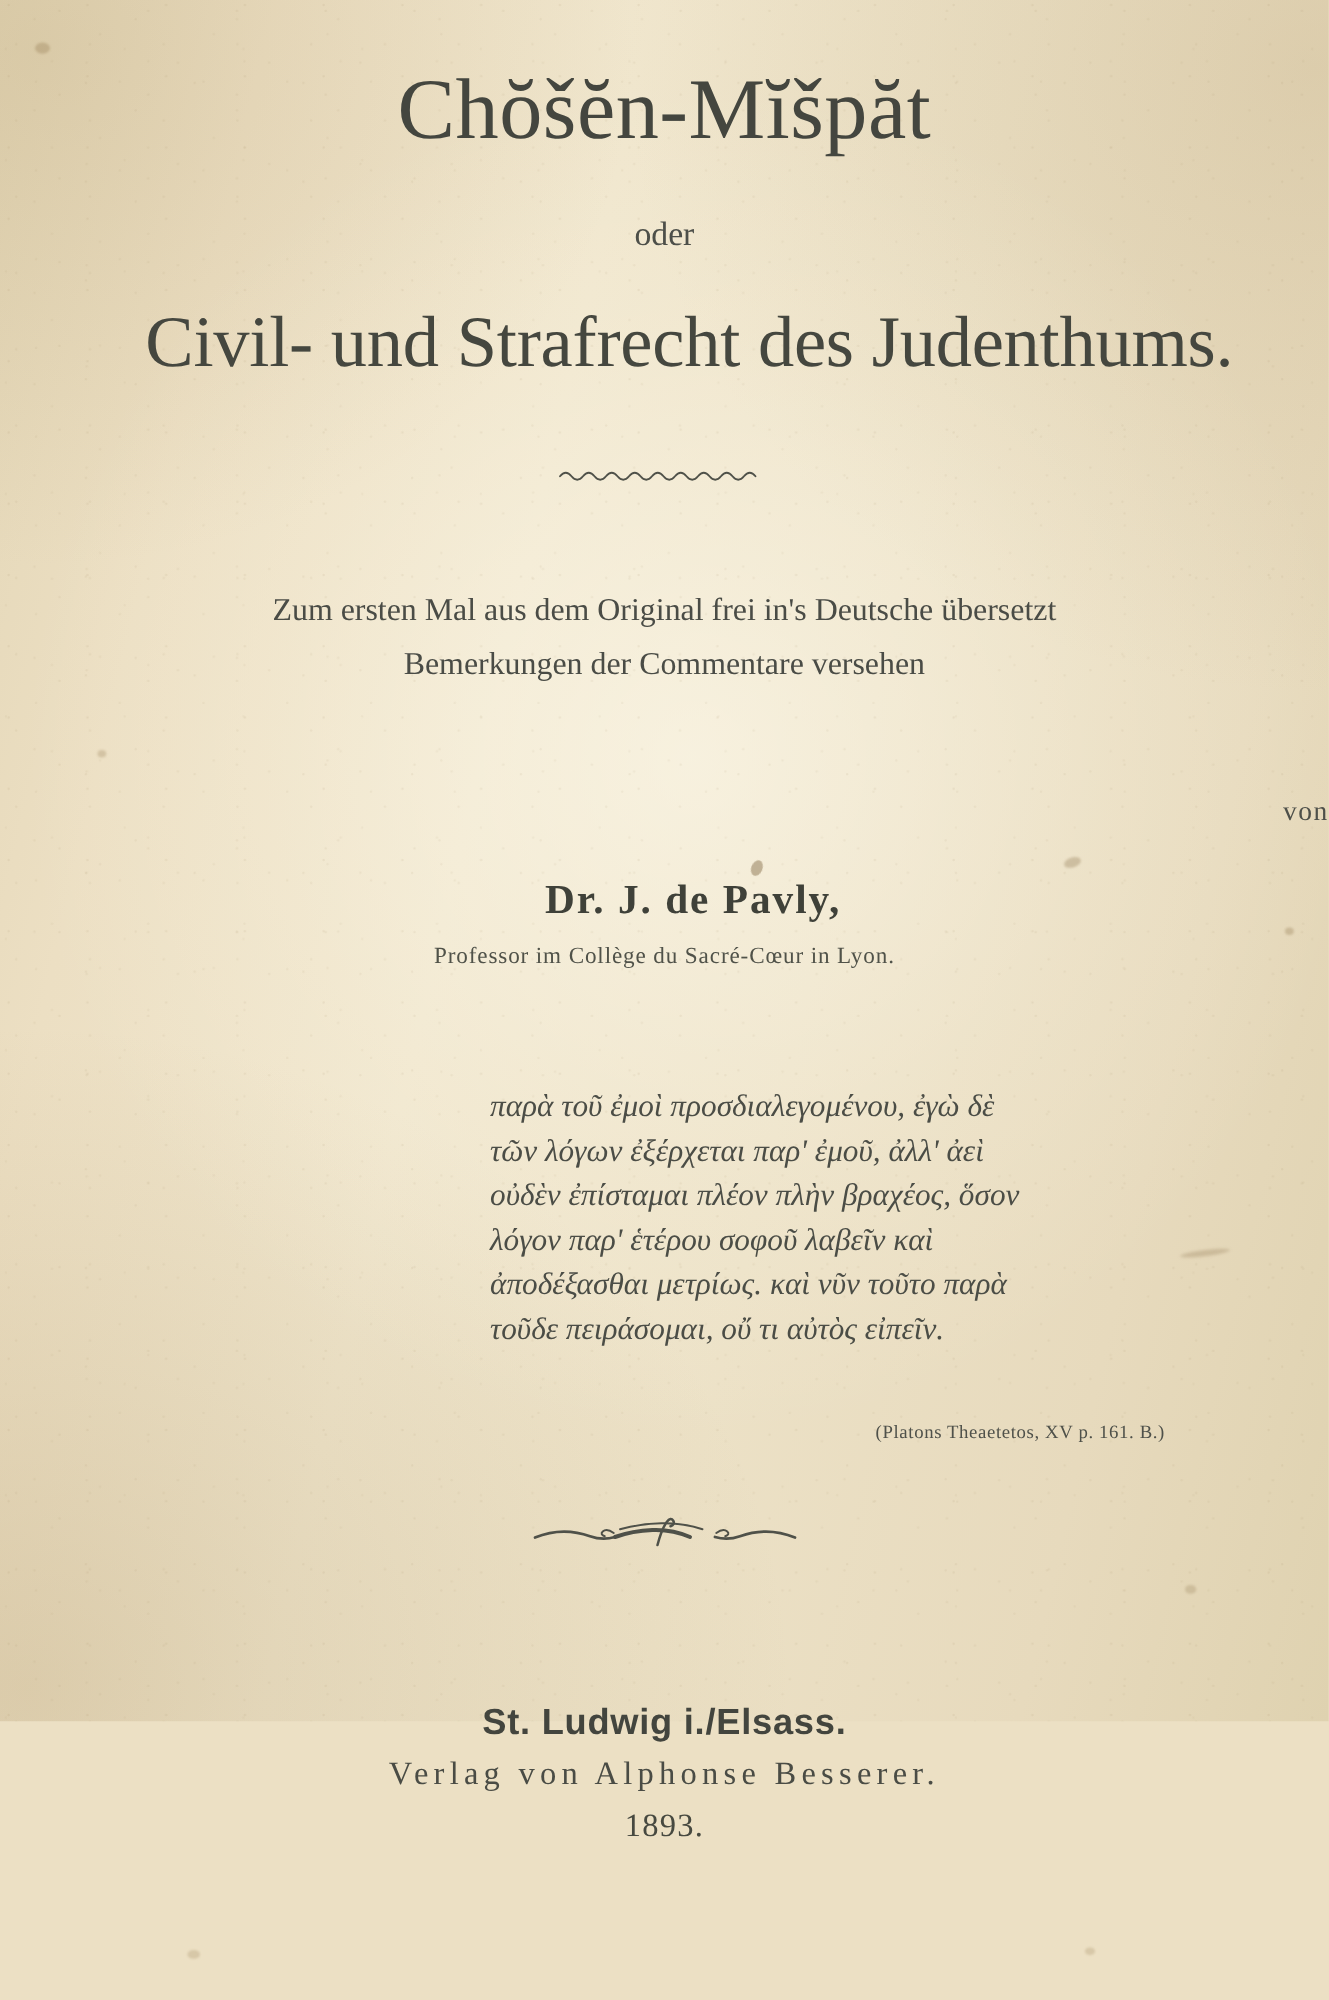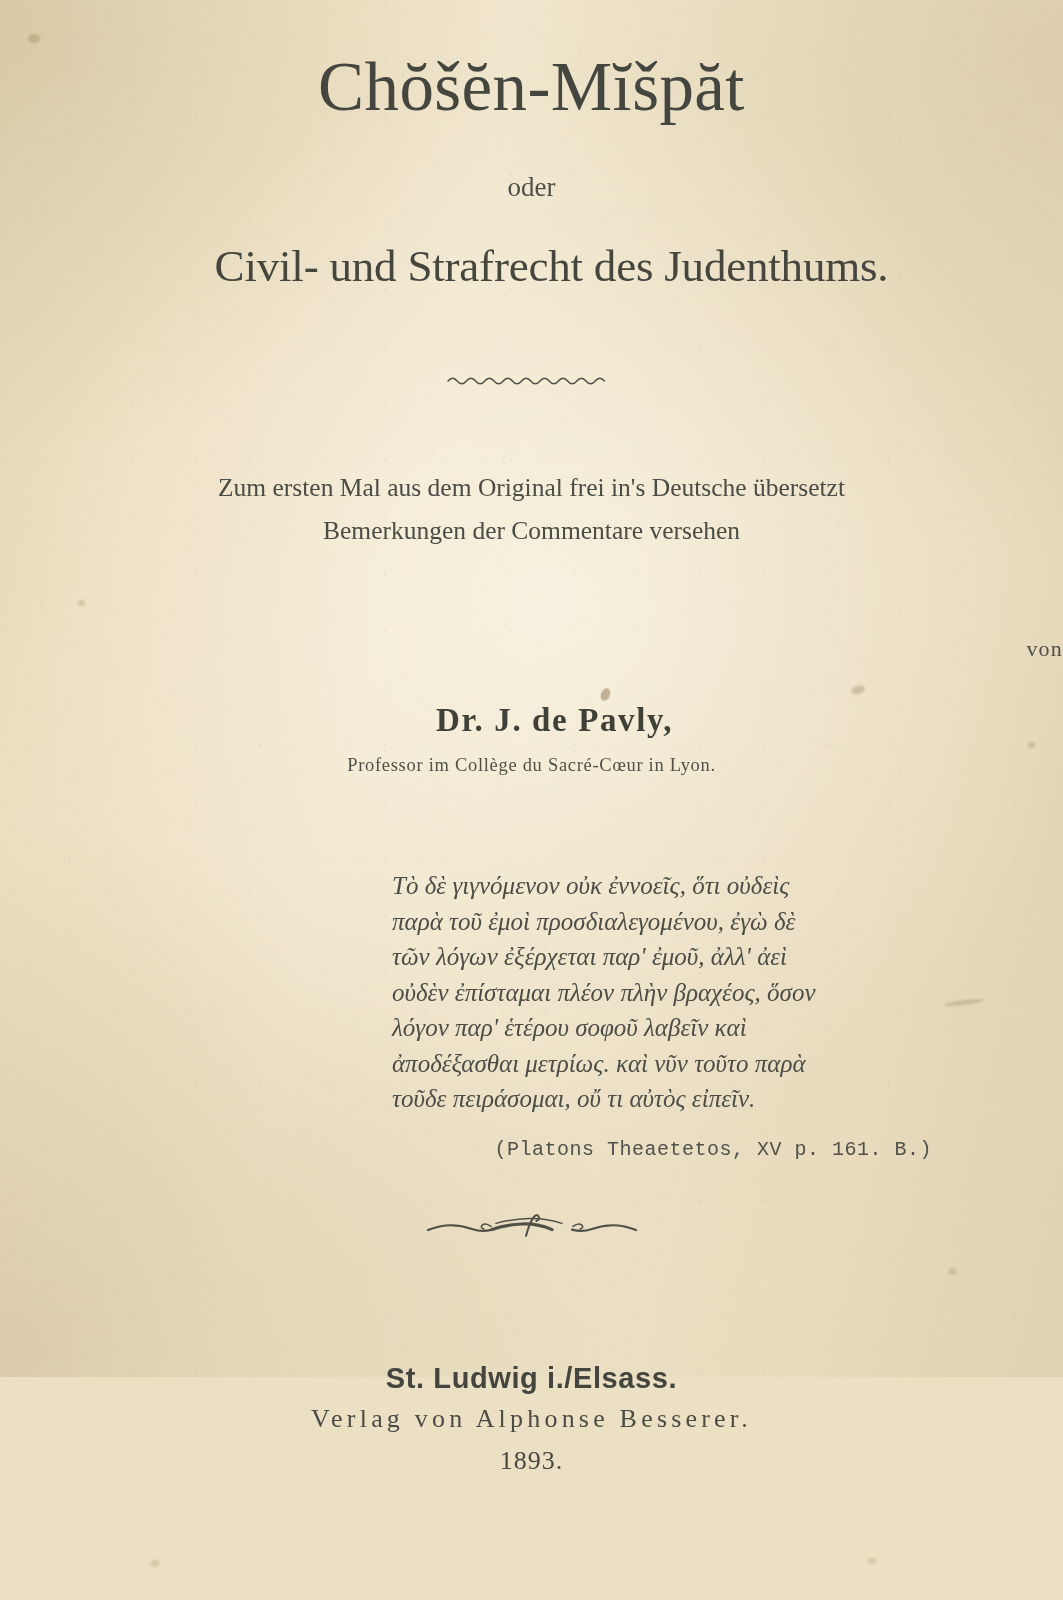--- a/index.html
+++ b/index.html
@@ -79,21 +79,21 @@
     right: 0;
     font-size: 27px;
     color: #4d4f49;
   }
 
   #subtitle {
     position: absolute;
     top: 240px;
     left: 12px;
     right: 0;
-    font-size: 45px;
+    font-size: 58px;
     letter-spacing: -0.2px;
     color: #45473f;
     white-space: nowrap;
     margin-left: 28px;
   }
 
   
   #wave-rule {
     position: absolute;
     top: 372px;
@@ -170,24 +170,23 @@
     width: 100%;
   }
   #quote .gline.last::after { display: none; }
 
   #quote-source {
     position: absolute;
     top: 1138px;
     left: 392px;
     width: 540px;
     text-align: right;
-    font-size: 20px;
+    font-size: 15px;
     letter-spacing: 0.5px;
     color: #4f514a;
-    font-family: Liberation Mono, monospace;
   }
 
   
   #flourish {
     position: absolute;
     top: 1206px;
     left: 0;
     right: 0;
     display: flex;
     justify-content: center;
@@ -261,21 +260,20 @@
     <span class="dline">Bemerkungen der Commentare versehen</span>
   </div>
 
   <div class="center" id="von">von</div>
 
   <div class="center" id="author">Dr. J. de Pavly,</div>
 
   <div class="center" id="affiliation">Professor im Collège du Sacré-Cœur in Lyon.</div>
 
   <div id="quote">
-    <span class="gline">Τὸ δὲ γιγνόμενον οὐκ ἐννοεῖς, ὅτι οὐδεὶς</span>
     <span class="gline">παρὰ τοῦ ἐμοὶ προσδιαλεγομένου, ἐγὼ δὲ</span>
     <span class="gline">τῶν λόγων ἐξέρχεται παρ' ἐμοῦ, ἀλλ' ἀεὶ</span>
     <span class="gline">οὐδὲν ἐπίσταμαι πλέον πλὴν βραχέος, ὅσον</span>
     <span class="gline">λόγον παρ' ἑτέρου σοφοῦ λαβεῖν καὶ</span>
     <span class="gline">ἀποδέξασθαι μετρίως. καὶ νῦν τοῦτο παρὰ</span>
     <span class="gline last">τοῦδε πειράσομαι, οὔ τι αὐτὸς εἰπεῖν.</span>
   </div>
 
   <div id="quote-source">(Platons Theaetetos, XV p. 161. B.)</div>
 

